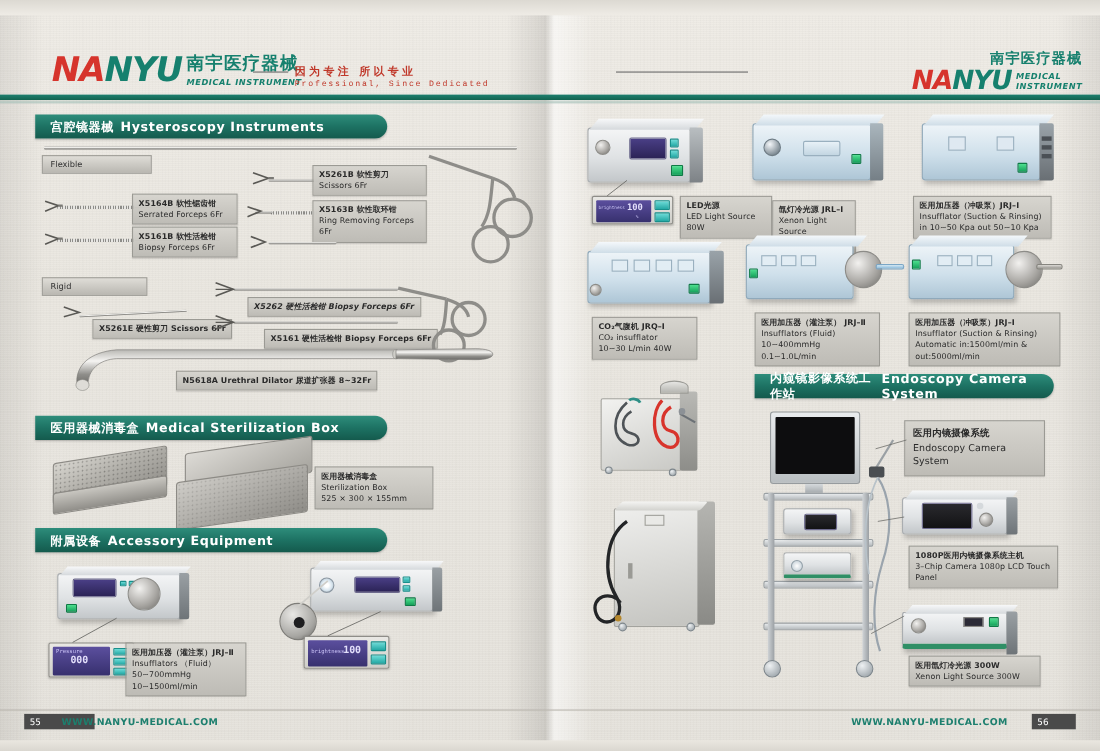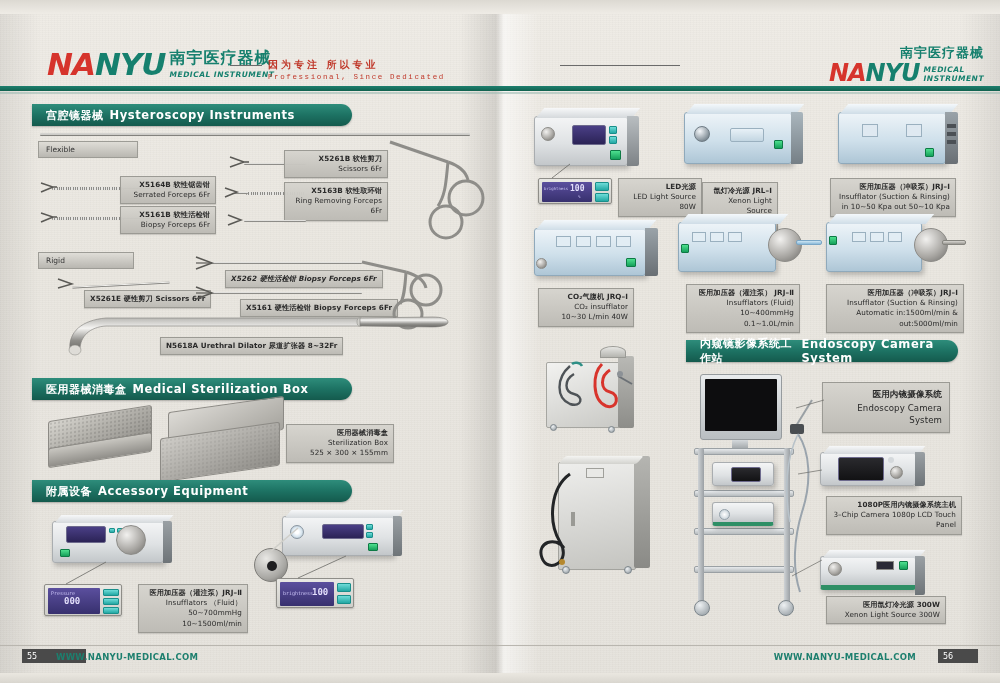--- a/index.html
+++ b/index.html
@@ -75,21 +75,20 @@
   
   .cap {
     position:absolute;
     background:linear-gradient(180deg, rgba(214,212,206,.96), rgba(188,186,180,.96));
     border:1px solid #9b9a94;
     color:#2a2a2a;
     font-size:7.2px; line-height:1.42;
     padding:3px 5px;
     font-family:"DejaVu Sans",sans-serif;
     box-shadow:0 1px 1px rgba(0,0,0,.12);
-    text-align:right;
   }
   .cap .cn { font-weight:bold; letter-spacing:.1px; }
   .cap .en { letter-spacing:.1px; }
   .cap.wide { white-space:nowrap; }
 
   
   .tag-box {
     position:absolute; height:17px;
     background:linear-gradient(180deg,#dfddd7,#b9b7b1);
     border:1px solid #9d9c96;
@@ -455,21 +454,21 @@
       <div class="lcd-big" style="left:16px; top:8px;">000</div>
     </div>
     <div class="btn-cy" style="left:58px; top:4px; width:16px; height:7px;"></div>
     <div class="btn-cy" style="left:58px; top:13px; width:16px; height:7px;"></div>
     <div class="btn-cy" style="left:58px; top:22px; width:16px; height:7px;"></div>
   </div>
   <svg style="position:absolute; left:60px; top:560px;" width="50" height="28">
     <path d="M46,2 L6,24" stroke="#6a6a66" stroke-width="0.8" fill="none"></path>
   </svg>
 
-  <div class="cap" style="left:138px; top:584px; width:110px;">
+  <div class="cap" style="left:114px; top:584px; width:110px;">
     <div class="cn">医用加压器（灌注泵）JRJ–Ⅱ</div>
     <div class="en">Insufflators （Fluid）</div>
     <div class="en">50~700mmHg  10~1500ml/min</div>
   </div>
 
   <div>
     <div class="console" style="left:282px; top:516px; width:112px; height:40px;"></div>
     <div class="console-top" style="left:288px; top:510px; width:112px; height:8px; transform:skewX(-40deg);"></div>
     <div class="console-side" style="left:393px; top:516px; width:9px; height:40px;"></div>
     <div class="screen" style="left:322px; top:524px; width:42px; height:15px;"></div>

